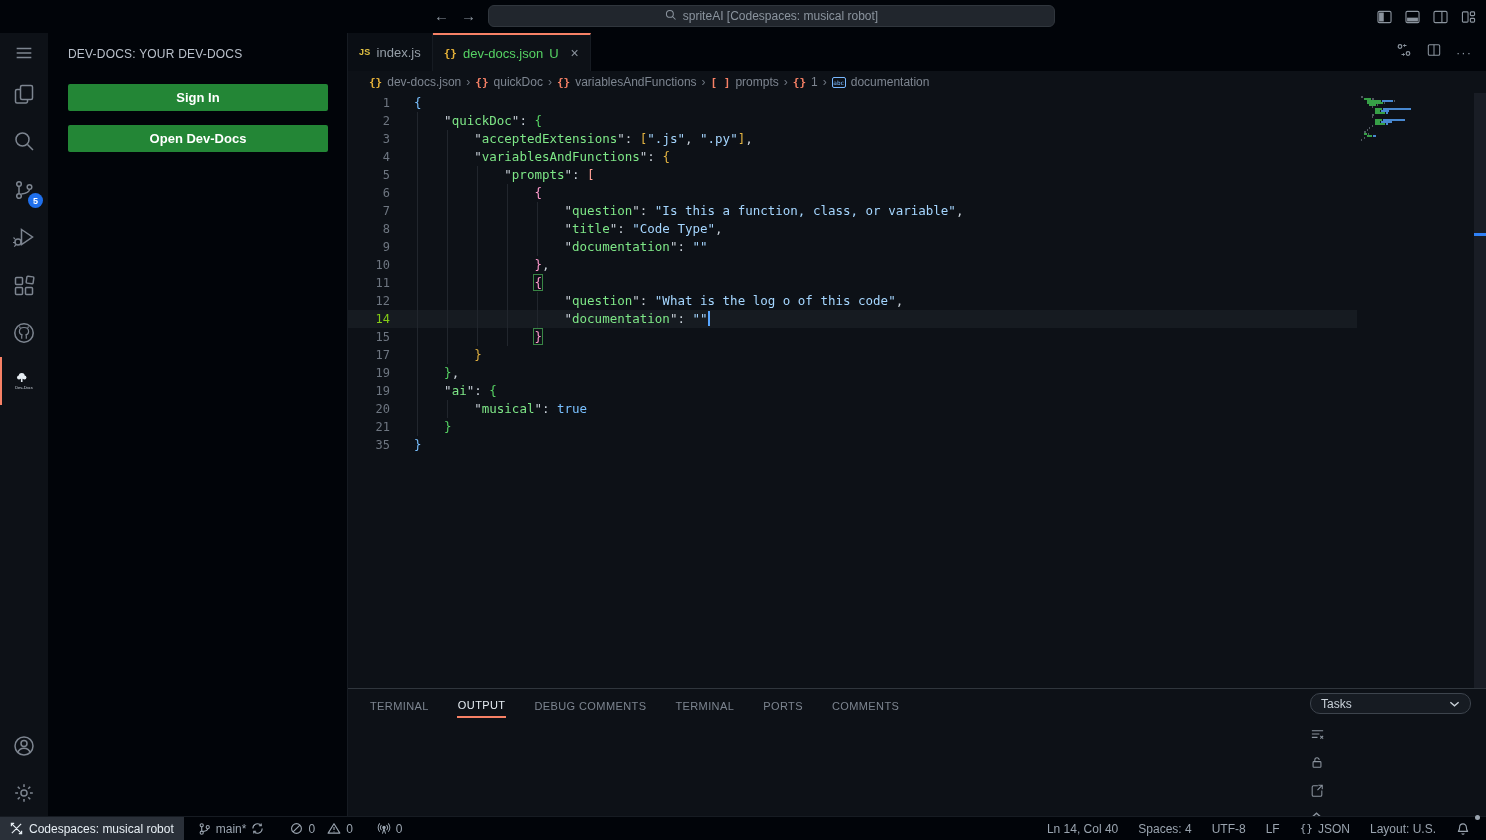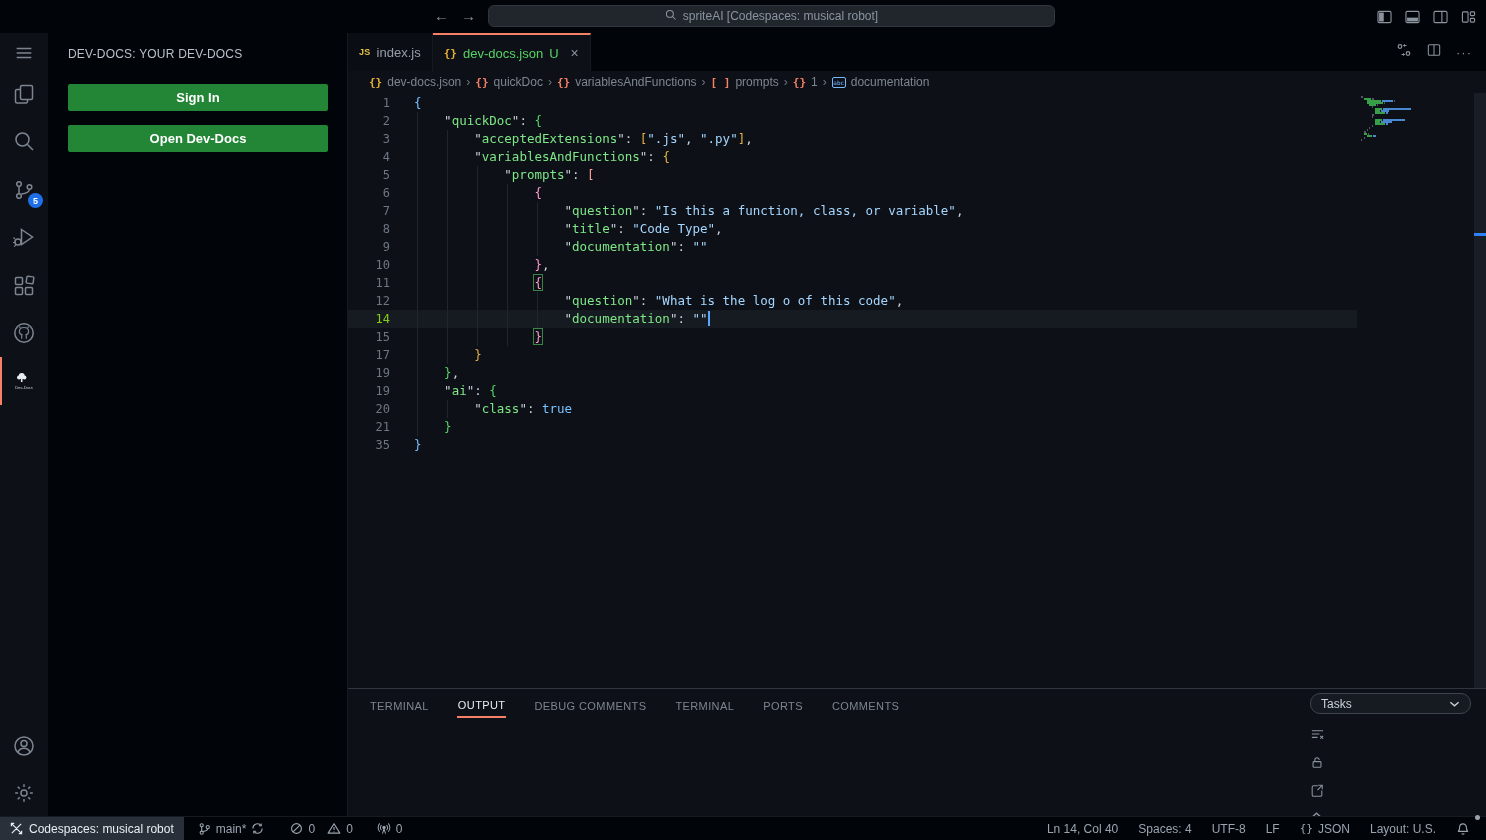--- a/index.html
+++ b/index.html
@@ -374,21 +374,21 @@
           </div>
           <div class="code-line">
             <div class="guide" style="left: 69px;"></div>
             <span class="ln">19</span>
             <span class="ltxt">    <span style="color: rgb(201, 209, 217);">"</span><span style="color: rgb(126, 231, 135);">ai</span><span style="color: rgb(201, 209, 217);">": </span><span style="color: rgb(86, 211, 100);">{</span></span>
           </div>
           <div class="code-line">
             <div class="guide" style="left: 69px;"></div>
             <div class="guide" style="left: 99.104px;"></div>
             <span class="ln">20</span>
-            <span class="ltxt">        <span style="color: rgb(201, 209, 217);">"</span><span style="color: rgb(126, 231, 135);">class</span><span style="color: rgb(201, 209, 217);">": </span><span style="color: rgb(121, 192, 255);">true</span></span>
+            <span class="ltxt">        <span style="color: rgb(201, 209, 217);">"</span><span style="color: rgb(126, 231, 135);">musical</span><span style="color: rgb(201, 209, 217);">": </span><span style="color: rgb(121, 192, 255);">true</span></span>
           </div>
           <div class="code-line">
             <div class="guide" style="left: 69px;"></div>
             <span class="ln">21</span>
             <span class="ltxt">    <span style="color: rgb(86, 211, 100);">}</span></span>
           </div>
           <div class="code-line">
             <span class="ln">35</span>
             <span class="ltxt"><span style="color: rgb(121, 192, 255);">}</span></span>
           </div>

